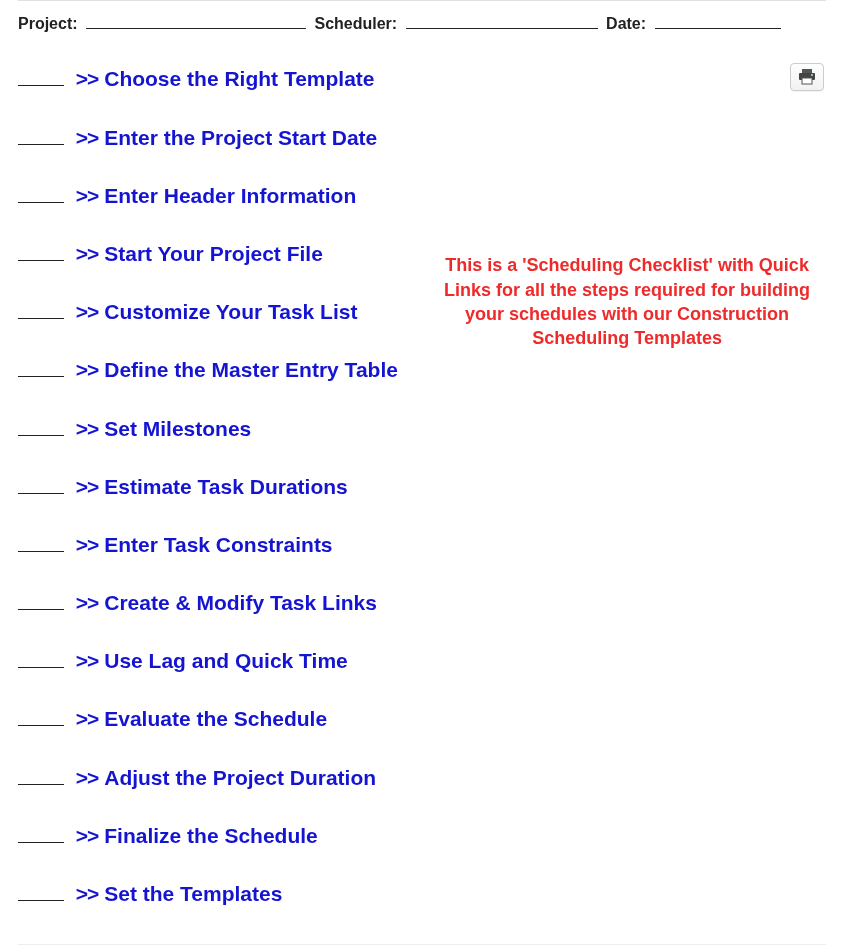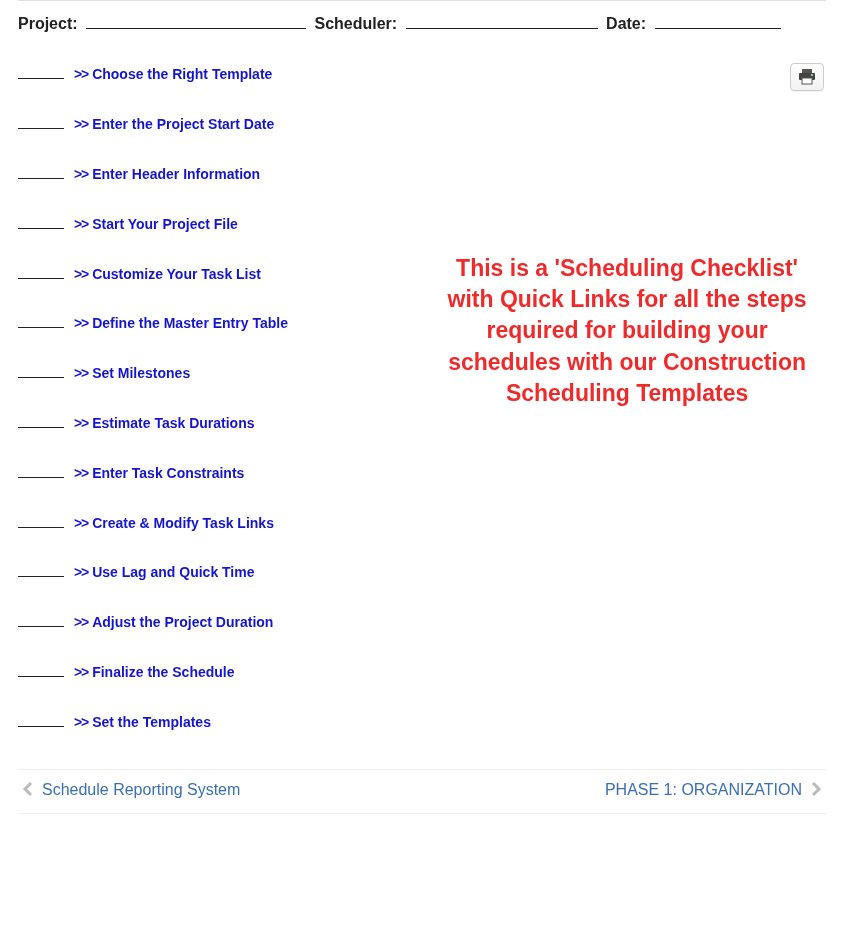--- a/index.html
+++ b/index.html
@@ -39,21 +39,21 @@
   .content-row {
     display: flex;
     align-items: flex-start;
     position: relative;
   }
   .checklist {
     flex: 0 0 52%;
   }
   .item {
     margin: 0 0 32px 0;
-    font-size: 14px;
+    font-size: 21px;
     line-height: 1.2;
     white-space: nowrap;
   }
   .item .short-blank {
     display: inline-block;
     width: 46px;
     border-bottom: 1px solid #222;
     height: 1em;
     vertical-align: baseline;
     margin-right: 6px;
@@ -84,21 +84,21 @@
     display: flex;
     align-items: center;
     justify-content: center;
     box-shadow: 0 1px 1px rgba(0,0,0,0.05);
     cursor: pointer;
   }
   .callout {
     margin-top: 188px;
     color: #ee2a2a;
     font-weight: bold;
-    font-size: 23px;
+    font-size: 18px;
     line-height: 1.35;
     text-align: center;
     padding: 0 10px 0 0;
   }
   .pager {
     border-top: 1px solid #eee;
     border-bottom: 1px solid #eee;
     margin-top: 6px;
     padding: 10px 4px 12px 4px;
     display: flex;
@@ -188,20 +188,25 @@
         <span class="link">Create &amp; Modify Task Links</span>
       </div>
       <div class="item">
         <span class="short-blank"></span>
         <span class="chev">&gt;&gt;</span>
         <span class="link">Use Lag and Quick Time</span>
       </div>
       <div class="item">
         <span class="short-blank"></span>
         <span class="chev">&gt;&gt;</span>
+        <span class="link">Evaluate the Schedule</span>
+      </div>
+      <div class="item">
+        <span class="short-blank"></span>
+        <span class="chev">&gt;&gt;</span>
         <span class="link">Adjust the Project Duration</span>
       </div>
       <div class="item">
         <span class="short-blank"></span>
         <span class="chev">&gt;&gt;</span>
         <span class="link">Finalize the Schedule</span>
       </div>
       <div class="item">
         <span class="short-blank"></span>
         <span class="chev">&gt;&gt;</span>

